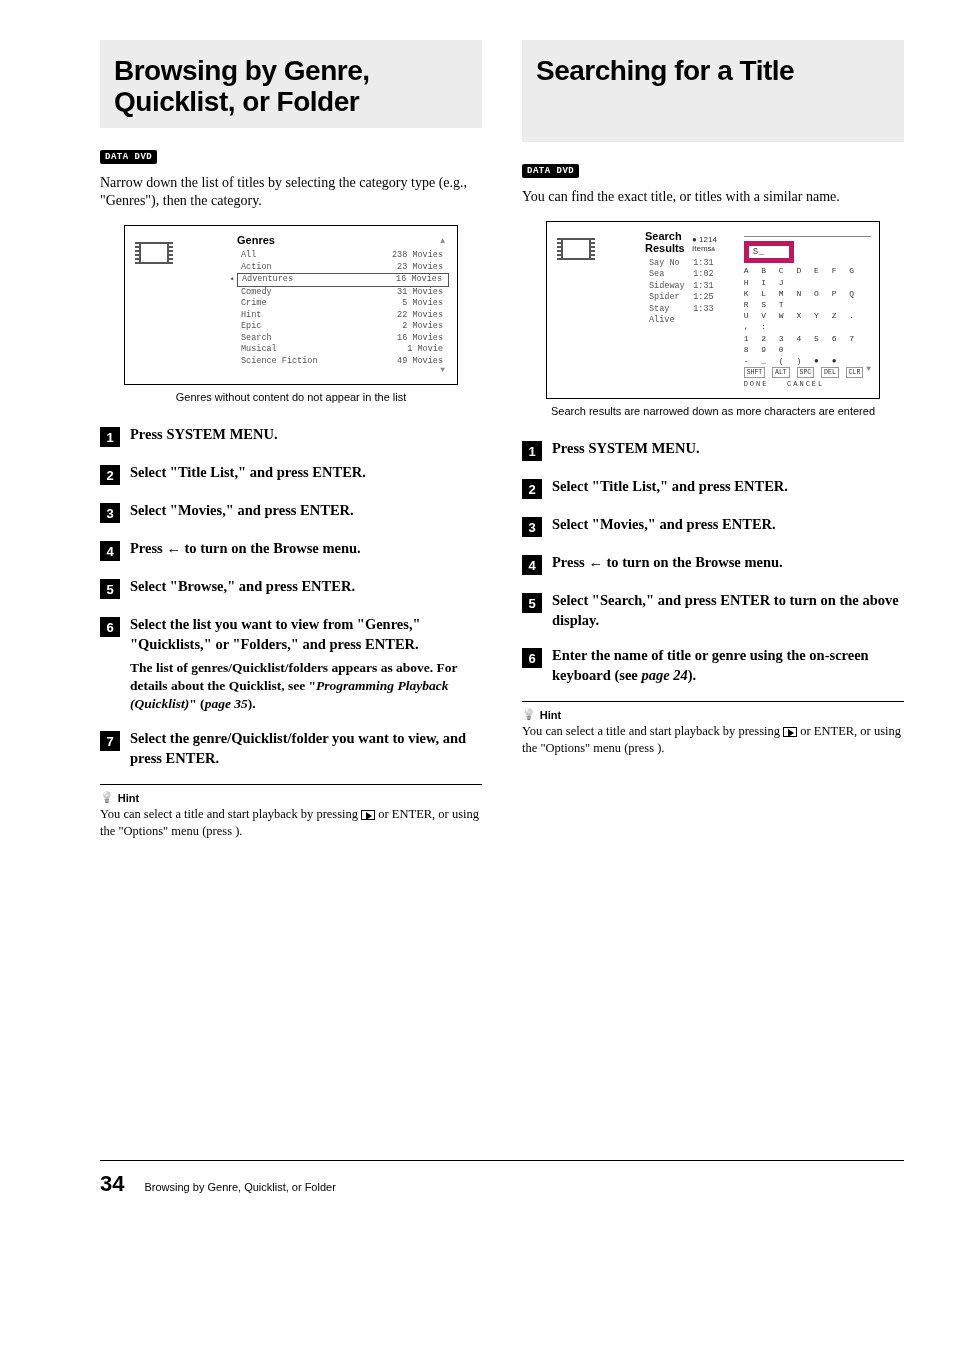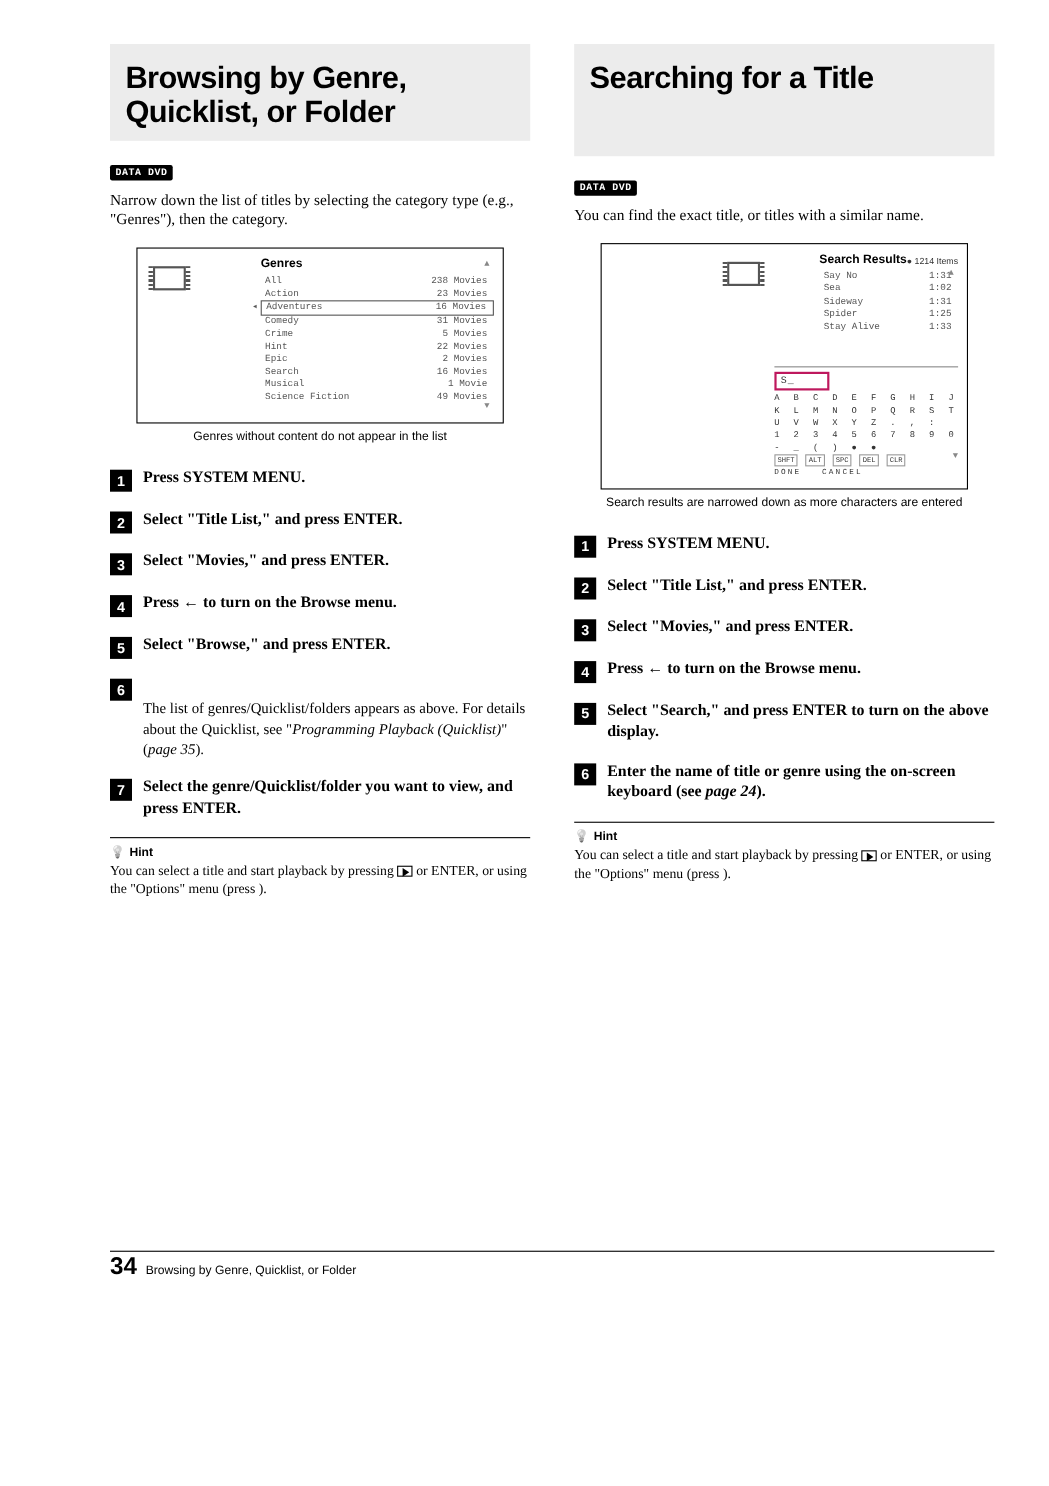--- a/index.html
+++ b/index.html
@@ -100,21 +100,21 @@
     font-family:Arial,sans-serif; font-size:8px; color:#333;
   }
   .keyboard {
     border-top:1px solid #888;
     margin-top:6px; padding-top:4px;
     font-family:"Courier New",monospace;
     font-size:8px; letter-spacing:4px; color:#333;
     line-height:1.4;
   }
   .search-field {
-    border:2px solid #be185d; display:inline-block;
+    border:5px solid #be185d; display:inline-block;
     padding:0 4px; margin-bottom:2px;
     font-family:"Courier New",monospace; font-size:9px;
     min-width:50px;
     letter-spacing:1px;
   }
   .kbd-btn {
     border:1px solid #999; font-size:6.5px; letter-spacing:0;
     padding:0 2px; margin-right:2px; display:inline-block;
   }
   .caption {
@@ -146,22 +146,22 @@
   }
   .step-body {
     flex: 1;
     font-size: 14.5px;
     line-height: 1.35;
   }
   .step-body b { font-weight: bold; }
   .step-body .arrow-l::before { content:"←"; font-weight:bold; }
   .step-sub {
     font-size: 13.5px;
-    font-weight: normal;
-    margin-top: 20px;
+    font-weight: bold;
+    margin-top: 4px;
     line-height:1.35;
   }
   .step-sub i { font-style: italic; }
   .rule {
     border: none;
     border-top: 1px solid #000;
     margin: 10px 0 6px 0;
   }
   .hint-label {
     font-family: Arial, Helvetica, sans-serif;
@@ -189,25 +189,26 @@
     position:absolute;
     left:4px; top:1px;
     border-left:6px solid #000;
     border-top:4px solid transparent;
     border-bottom:4px solid transparent;
   }
   
   .footer {
     border-top: 1.5px solid #000;
     margin-top: 320px;
+    padding-top: 10px;
     font-family: Arial, Helvetica, sans-serif;
     font-size: 11px;
     display:flex;
     align-items:baseline;
-    gap:8px;
+    gap:20px;
   }
   .footer .pg {
     font-weight: 900;
     font-size: 22px;
   }
 </style>
 </head>
 <body>
 
 <div class="columns">
@@ -290,20 +291,21 @@
       <div class="step-num">4</div>
       <div class="step-body"><b><span>Press </span><span class="arrow-l"></span><span> to turn on the Browse menu.</span></b></div>
     </div>
     <div class="step">
       <div class="step-num">5</div>
       <div class="step-body"><b>Select "Browse," and press ENTER.</b></div>
     </div>
     <div class="step">
       <div class="step-num">6</div>
       <div class="step-body">
+        <b>Select the list you want to view from "Genres," "Quicklists," or "Folders," and press ENTER.</b>
         <div class="step-sub">
           <span>The list of genres/Quicklist/folders appears as above. For details about the Quicklist, see "</span><i>Programming Playback (Quicklist)</i><span>" (</span><i>page 35</i><span>).</span>
         </div>
       </div>
     </div>
     <div class="step">
       <div class="step-num">7</div>
       <div class="step-body"><b>Select the genre/Quicklist/folder you want to view, and press ENTER.</b></div>
     </div>
 
@@ -317,21 +319,21 @@
     </p>
   </div>
 
   <div class="col">
     <div class="header-block right-header">
       <h1>Searching for a Title</h1>
     </div>
     <span class="badge">DATA DVD</span>
     <p class="intro">You can find the exact title, or titles with a similar name.</p>
 
-    <div class="panel" style="margin-left:24px;margin-right:24px;flex-direction:column;align-items:flex-end;">
+    <div class="panel" style="margin-left:24px;margin-right:24px;flex-direction:row;">
       <div style="display:flex;">
         <div class="pan-left" style="width:90px;">
           <div class="film-icon"></div>
         </div>
         <div class="pan-right">
           <div style="display:flex;justify-content:space-between;align-items:center;">
             <span class="panel-title">Search Results</span>
             <span class="count-badge">● <span>1214 Items</span></span>
           </div>
           <span class="arrow-mark" style="right:4px;top:14px;">▲</span>

